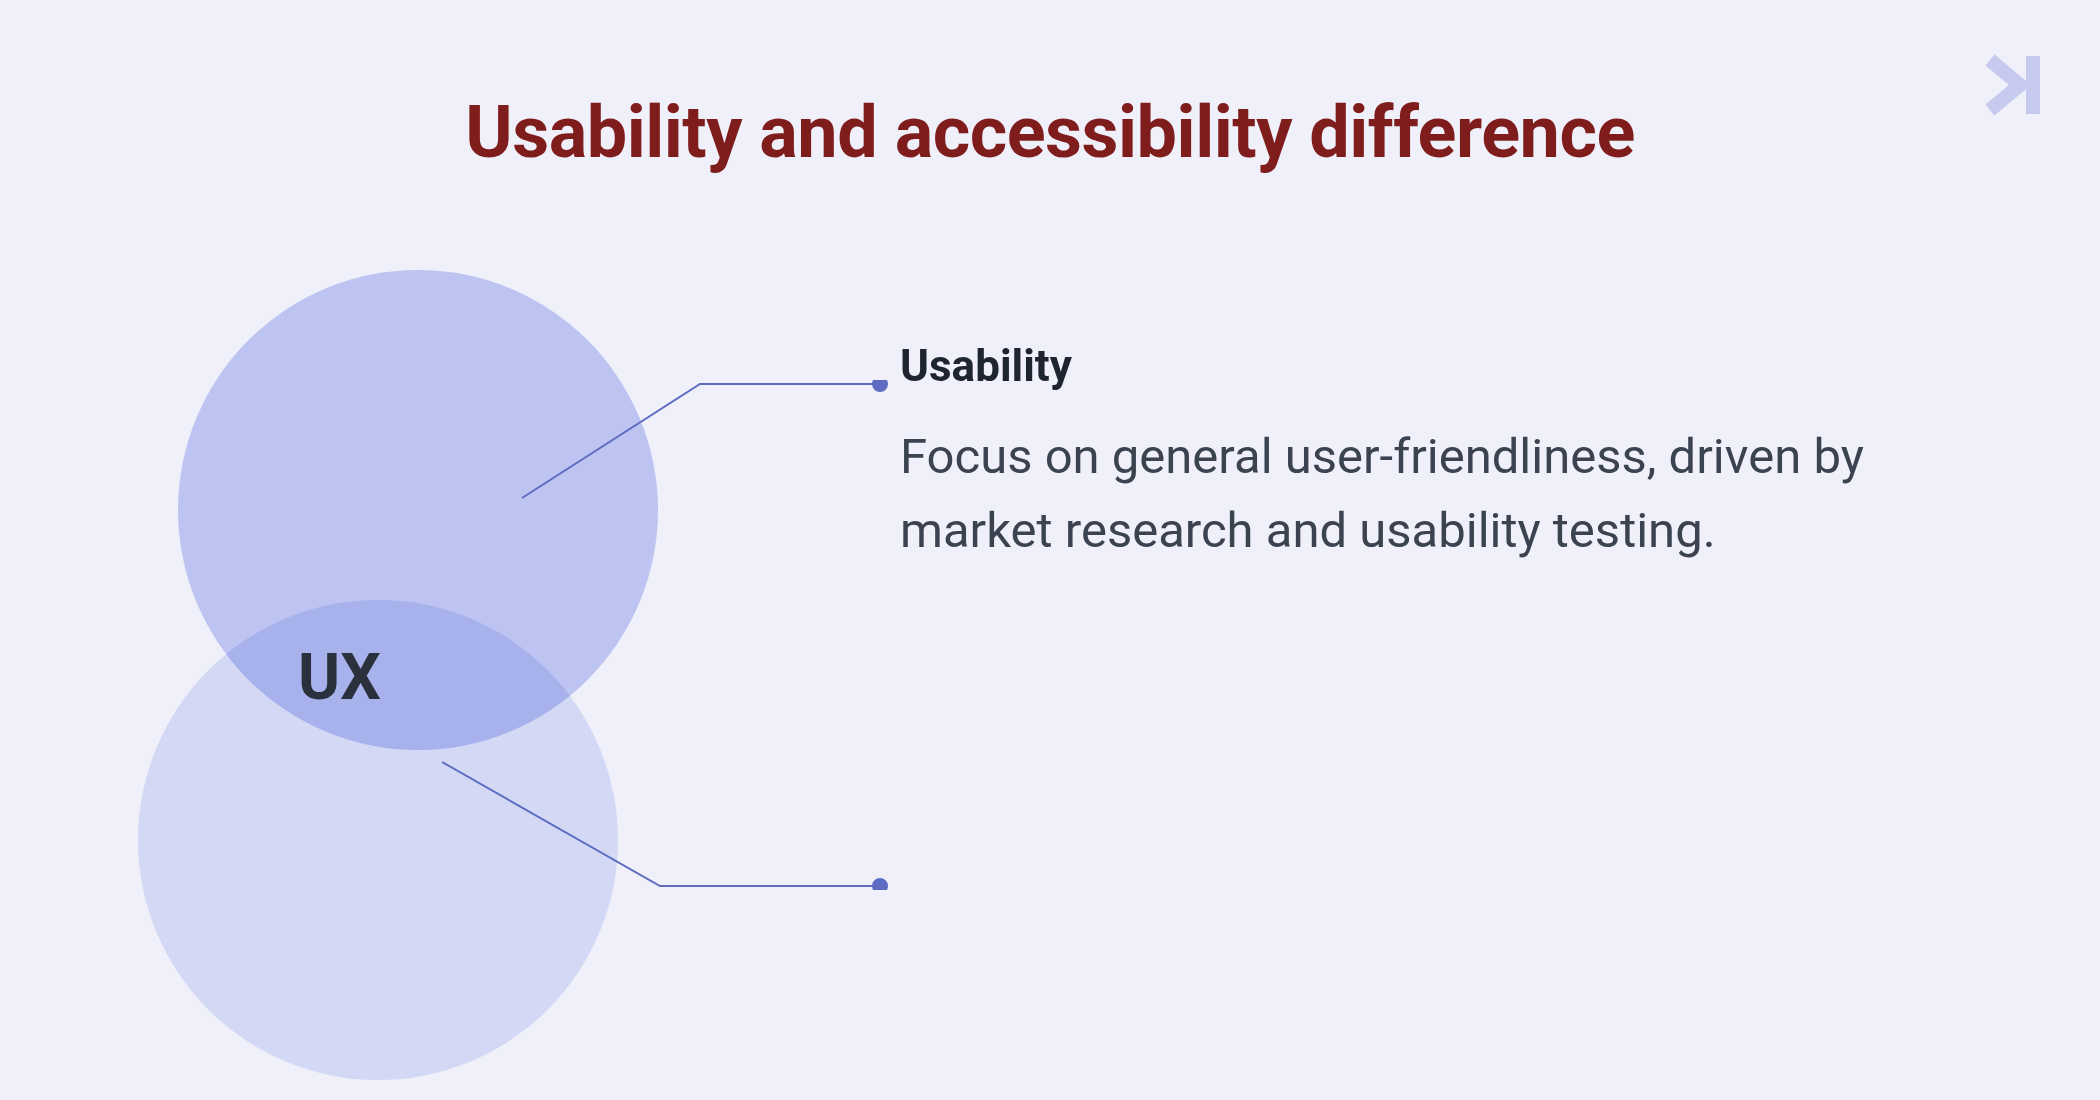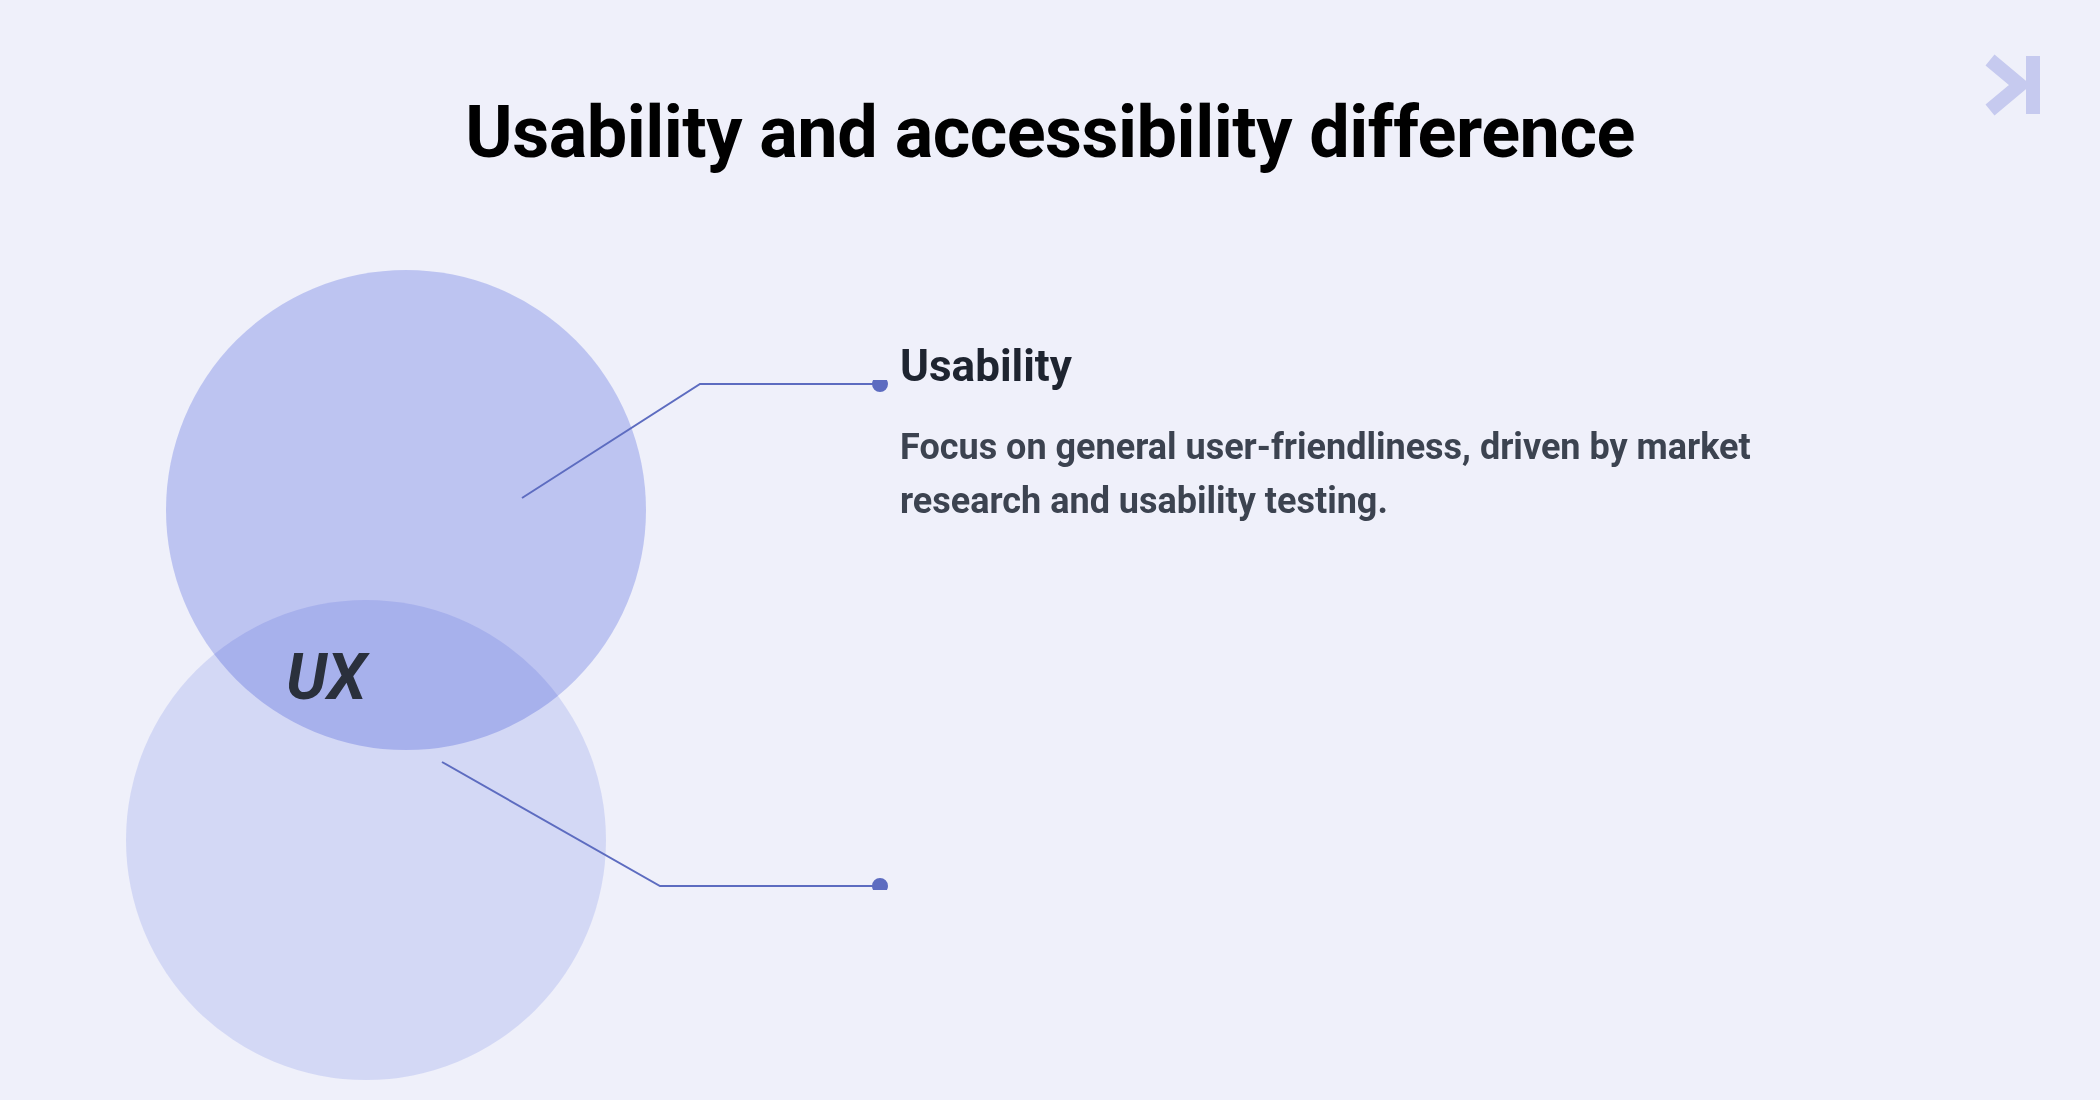--- a/index.html
+++ b/index.html
@@ -14,40 +14,39 @@
   }
 
   .title {
     position: absolute;
     top: 90px;
     left: 0;
     width: 100%;
     text-align: center;
     font-size: 72px;
     font-weight: 700;
-    color: #000000;
+    color: #7f1d1d;
     letter-spacing: -0.5px;
   }
 
   .logo {
     position: absolute;
     top: 50px;
     right: 50px;
     width: 70px;
     height: 70px;
     color: #C6CAEF;
   }
 
   .venn {
     position: absolute;
-    left: 126px;
+    left: 138px;
     top: 250px;
     width: 500px;
     height: 820px;
-    font-style: italic;
   }
   .circle {
     position: absolute;
     width: 480px;
     height: 480px;
     border-radius: 50%;
     mix-blend-mode: multiply;
   }
   .circle-top {
     top: 20px;
@@ -85,24 +84,24 @@
   }
   .section-usability { top: 320px; margin-top: 20px; }
   .section-accessibility { top: 680px; }
   .section h2 {
     font-size: 44px;
     font-weight: 700;
     color: #1E2430;
     margin-bottom: 28px;
   }
   .section p {
-    font-size: 36px;
+    font-size: 49px;
     line-height: 1.5;
     color: #3C4350;
-    font-weight: 700;
+    font-weight: 400;
   }
 </style>
 </head>
 <body>
 
 <h1 class="title">Usability and accessibility difference</h1>
 
 <div class="logo">
   <svg viewBox="0 0 70 70" width="70" height="70">
     <path d="M10 10 L40 35 L10 60" stroke="currentColor" stroke-width="14" fill="none" stroke-linecap="butt"></path>

